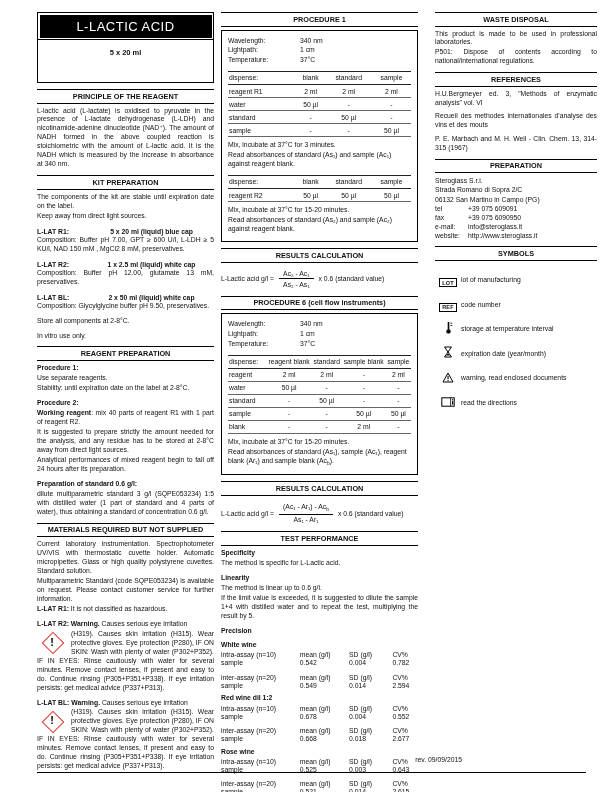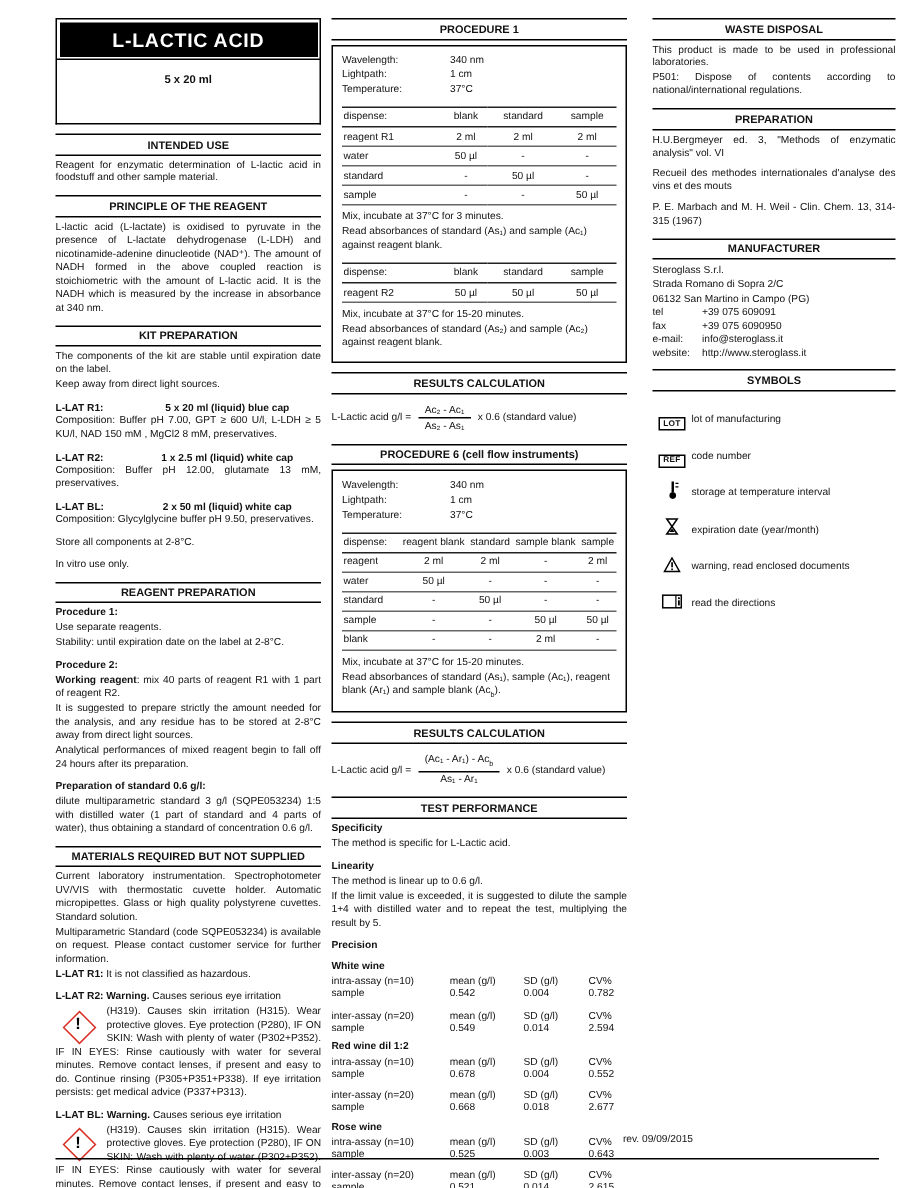--- a/index.html
+++ b/index.html
@@ -17,21 +17,21 @@
   .b{font-weight:bold;}
   .mt{margin-top:6px;}
   .sec-h{
     font-size:7.3px;font-weight:bold;text-align:center;
     border-top:1px solid #000;border-bottom:1px solid #000;
     padding:1.5px 0 2px;margin:6px 0 3px;
   }
 
   
   #title-box{border:1px solid #000;padding:1.5px;margin-bottom:0;}
-  #title-inner{background:#000;color:#fff;text-align:center;font-weight:bold;
+  #title-inner{background:#000;color:#fff;text-align:center;font-weight:normal;
     font-size:13px;padding:4px 0;letter-spacing:.5px;}
   #pack-box{border:1px solid #000;border-top:none;text-align:center;
     font-size:7.5px;font-weight:bold;padding:8px 0 25px;}
 
   
   .comp{margin-top:7px;}
   .comp-head{display:flex;font-size:6.8px;font-weight:bold;margin-bottom:1px;}
   .comp-head .n{width:52px;flex:none;}
   .comp-head .f{flex:1;text-align:center;}
 
@@ -96,24 +96,20 @@
 
 <div class="col" id="col-left">
 
   <div id="title-box">
     <div id="title-inner">L-LACTIC ACID</div>
   </div>
   <div id="pack-box">
     <span>5 x 20 ml</span>
   </div>
 
-  <div class="sec">
-    <div class="sec-h">INTENDED USE</div>
-    <p>Reagent for enzymatic determination of L-lactic acid in foodstuff and other sample material.</p>
-  </div>
 
   <div class="sec">
     <div class="sec-h">PRINCIPLE OF THE REAGENT</div>
     <p>L-lactic acid (L-lactate) is oxidised to pyruvate in the presence of L-lactate dehydrogenase (L-LDH) and nicotinamide-adenine dinucleotide (NAD⁺). The amount of NADH formed in the above coupled reaction is stoichiometric with the amount of L-lactic acid. It is the NADH which is measured by the increase in absorbance at 340 nm.</p>
   </div>
 
   <div class="sec">
     <div class="sec-h">KIT PREPARATION</div>
     <p>The components of the kit are stable until expiration date on the label.</p>
     <p>Keep away from direct light sources.</p>
@@ -458,26 +454,26 @@
       </table>
   </div>
 </div>
 
 <div class="col" id="col-right">
 
   <div class="sec-h" style="margin-top:0">WASTE DISPOSAL</div>
   <p>This product is made to be used in professional laboratories.</p>
   <p>P501: Dispose of contents according to national/international regulations.</p>
 
-  <div class="sec-h">PREPARATION</div>
+  <div class="sec-h">REFERENCES</div>
   <p class="ref-item">H.U.Bergmeyer ed. 3, "Methods of enzymatic analysis" vol. VI</p>
   <p class="ref-item">Recueil des methodes internationales d'analyse des vins et des mouts</p>
   <p class="ref-item">P. E. Marbach and M. H. Weil - Clin. Chem. 13, 314-315 (1967)</p>
 
-  <div class="sec-h">MANUFACTURER</div>
+  <div class="sec-h">PREPARATION</div>
   <div class="man-line">Steroglass S.r.l.</div>
   <div class="man-line">Strada Romano di Sopra 2/C</div>
   <div class="man-line">06132 San Martino in Campo (PG)</div>
   <div class="man-contact">
       <span class="cl">tel</span>
       <span>+39 075 609091</span>
     </div>
   <div class="man-contact">
       <span class="cl">fax</span>
       <span>+39 075 6090950</span>

